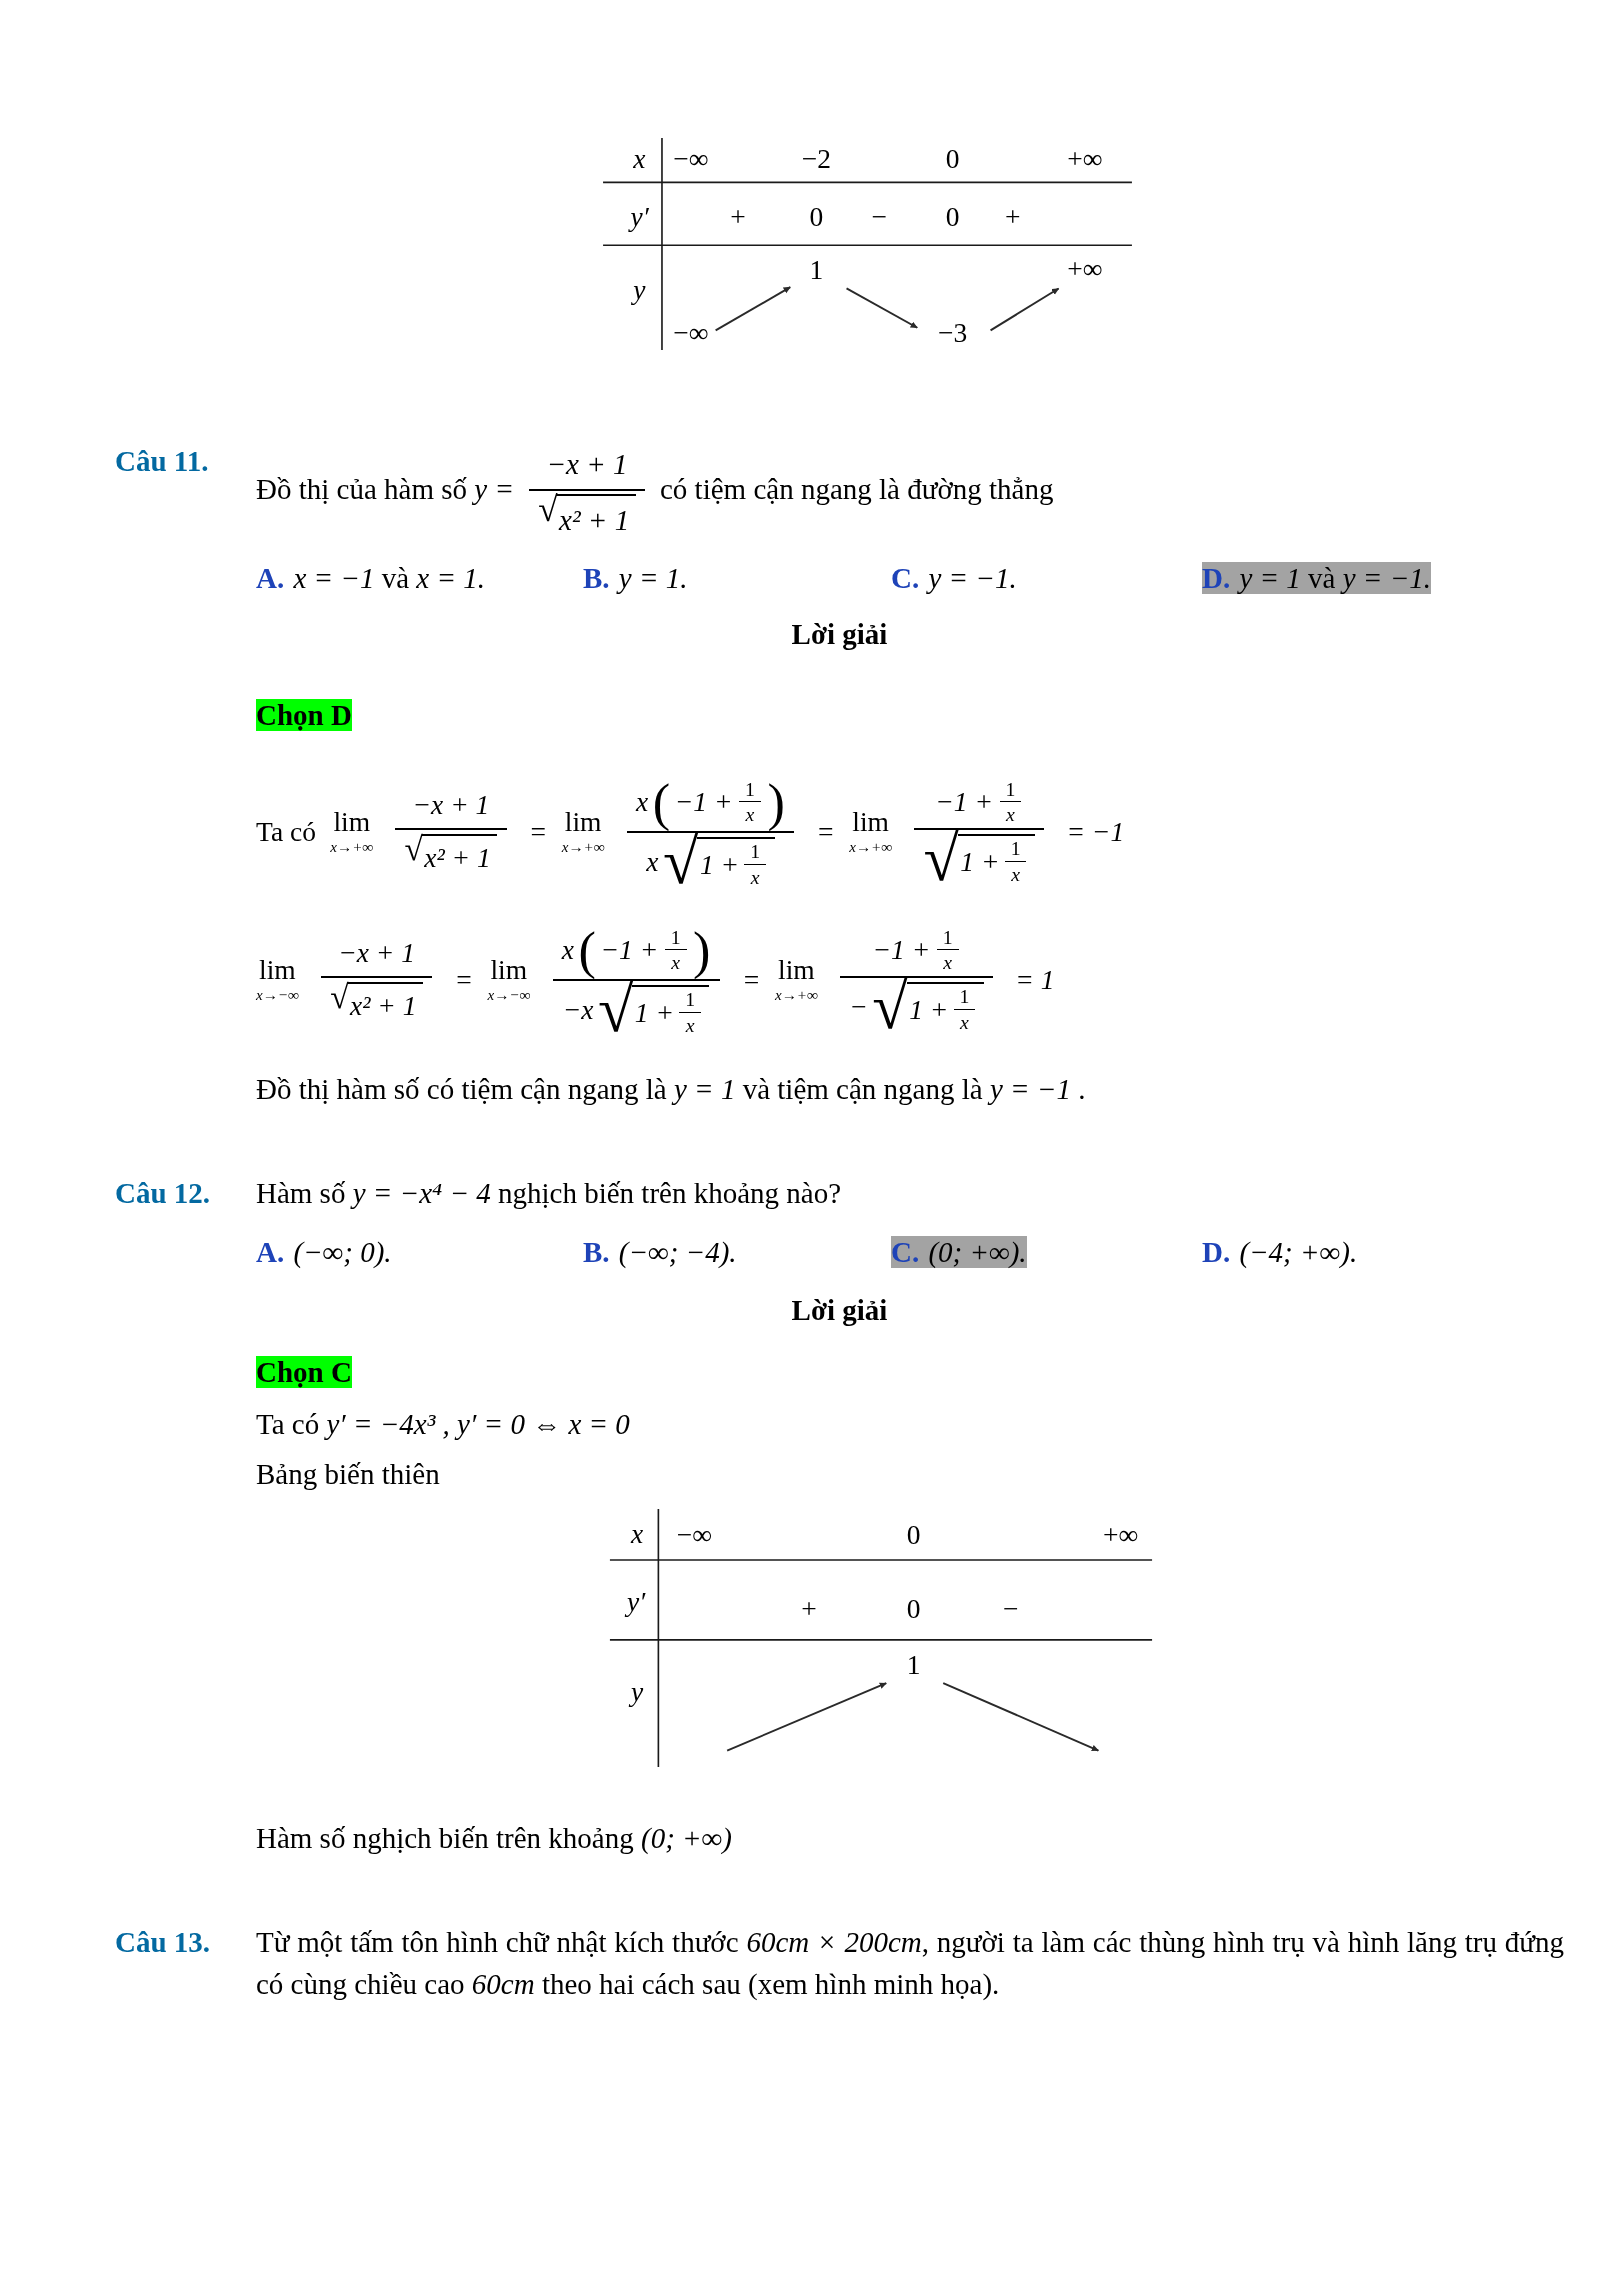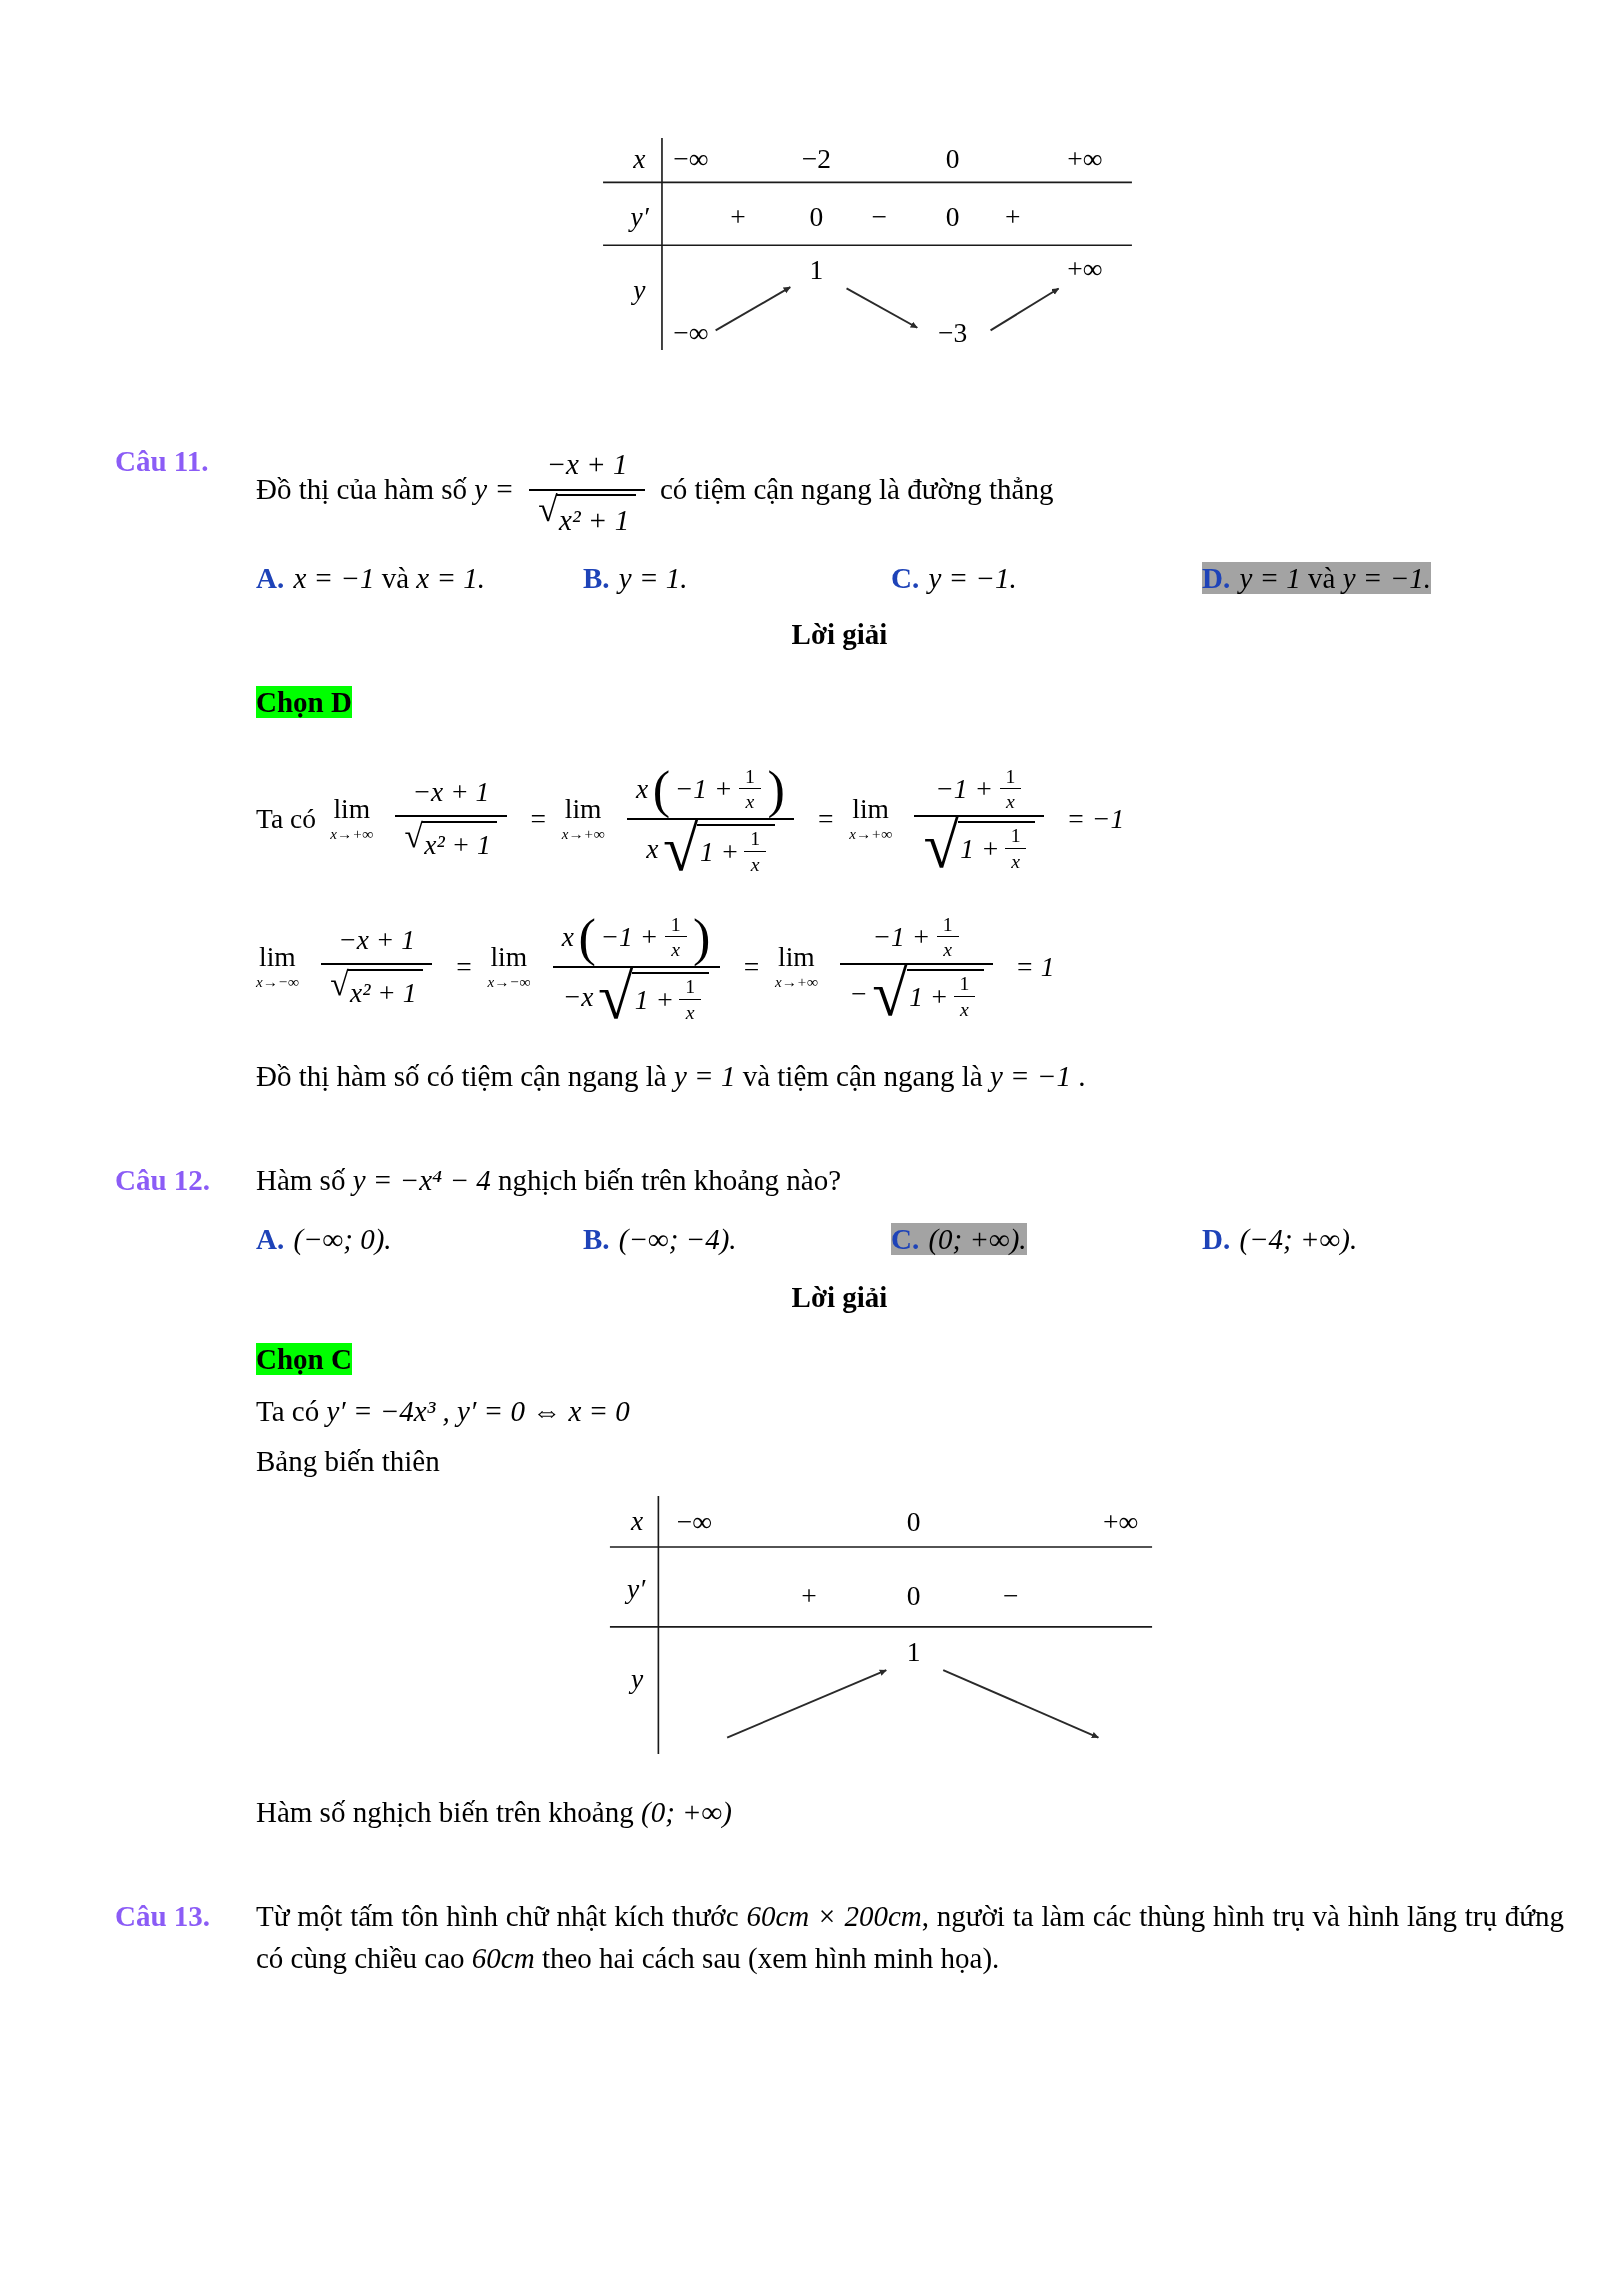--- a/index.html
+++ b/index.html
@@ -13,21 +13,21 @@
     font-size:29px;
     line-height:1.45;
     padding:134px 59px 52px 115px;
     overflow:hidden;
   }
   .math { font-style:italic; }
   .txt  { font-style:normal; }
 
   
   .question { position:relative; }
-  .qlabel { position:absolute; left:0; top:0; color:#8b5cf6; font-weight:bold; white-space:nowrap; }
+  .qlabel { position:absolute; left:0; top:0; color:#0369a1; font-weight:bold; white-space:nowrap; }
   .qbody { margin-left:141px; text-align:justify; }
 
   
   .options { display:grid; grid-template-columns:327px 308px 311px auto; margin-left:141px; align-items:center; }
   .letter { color:#1e43b8; font-weight:bold; margin-right:9.2px; }
   .hl-y { background:#a3a3a3; }
   .hl-g { background:#00ff00; }
 
   .sol-heading { text-align:center; font-weight:bold; }
   .chon { margin-left:141px; font-weight:bold; }
@@ -54,21 +54,21 @@
   .bbt1 { margin-left:484px; }
   .bbt2 { margin-left:491px; }
   svg .tl { stroke:#1a1a1a; stroke-width:2.5; }
   svg .arrow { stroke:#2a2a2a; stroke-width:3; fill:none; }
   svg text { font-family:"Liberation Serif","DejaVu Serif",serif; font-size:42px; fill:#000; }
   svg text.it { font-style:italic; }
 
   .sp-top-1 { margin-top:79px; }
   .sp-20 { margin-top:13px; }
   .sp-22 { margin-top:14.4px; }
-  .sp-40 { margin-top:26px; }
+  .sp-40 { margin-top:39px; }
   .sp-45 { margin-top:29.4px; }
   .sp-55 { margin-top:36px; }
   .sp-95 { margin-top:62px; }
   .sp-15 { margin-top:9.8px; }
   .sp-12 { margin-top:7.9px; }
   .sp-18 { margin-top:20px; }
   .sp-25 { margin-top:16.4px; }
 </style>
 </head>
 <body>

